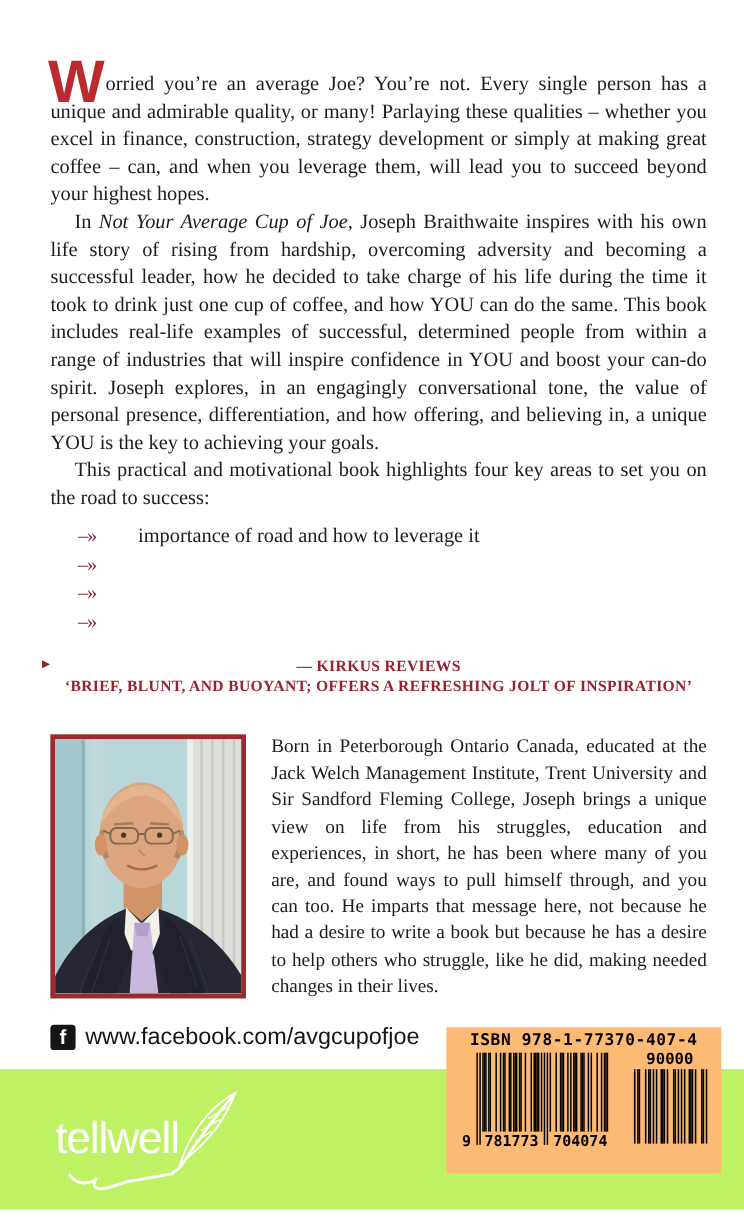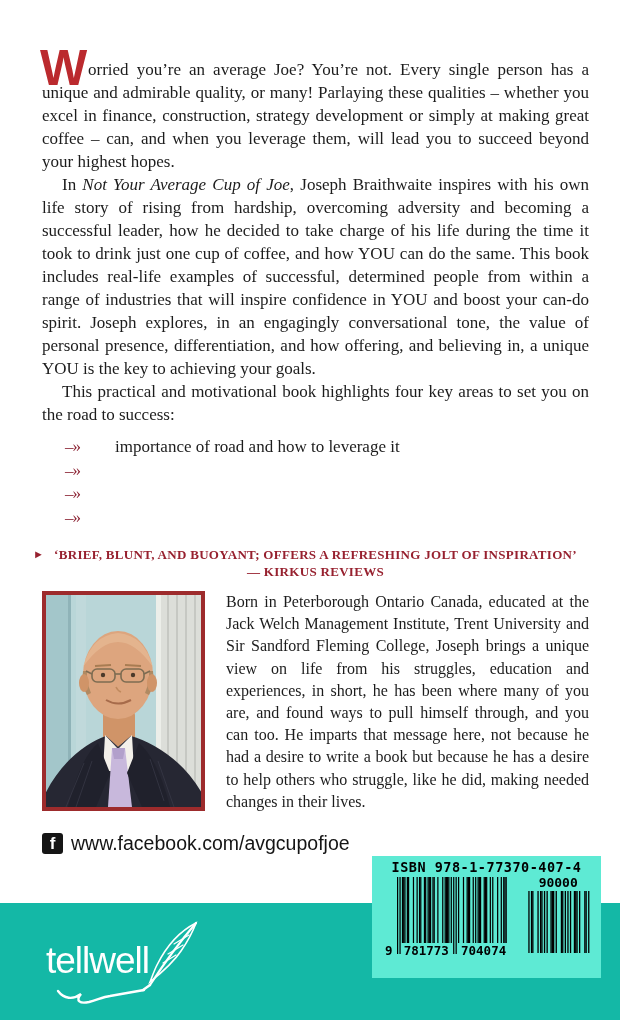--- a/index.html
+++ b/index.html
@@ -19,40 +19,40 @@
   .indent{text-indent:20px;}
   ul.bullets{list-style:none;margin:9px 0 0 0;padding:0 0 0 23px;}
   ul.bullets li{display:flex;font-size:17px;line-height:23.5px;}
   .bmark{width:50px;flex:none;color:#8d2636;letter-spacing:-1px;}
   .p4{margin-top:23px;}
   .review{
     margin-top:17px;position:relative;color:#97212f;font-weight:bold;
     font-size:13px;line-height:17px;text-align:center;letter-spacing:.3px;
   }
   .review .arrow{position:absolute;left:-9px;top:0;font-size:11px;letter-spacing:0;}
-  .author{margin-top:11px;display:flex;}
+  .author{margin-top:32px;display:flex;}
   .photo{
     flex:none;width:155px;height:212px;border:4px solid #9d2b2c;
     margin-right:21px;background:#b9d6d8;
   }
   .photo svg{display:block;width:100%;height:100%;}
   .bio{flex:1;margin-top:-4px;}
   .copy p.bio{font-size:16px;line-height:22.2px;}
   .fb{
     margin-top:19px;display:flex;align-items:center;
     font-family:"Liberation Sans",sans-serif;font-size:19.5px;color:#151515;
   }
   .fb-icon{
     width:21px;height:21px;background:#151515;border-radius:3px;color:#fff;
     font-weight:bold;font-size:17px;line-height:22px;text-align:center;
     margin-right:8px;flex:none;font-family:"Liberation Sans",sans-serif;
   }
-  .footer{position:absolute;left:0;right:0;bottom:0;height:117px;background:#14b8a6;}
+  .footer{position:absolute;left:0;right:0;bottom:12px;height:117px;background:#bef264;}
   .logo{position:absolute;left:46px;top:8px;}
-  .bcbox{position:absolute;left:372px;top:856px;width:229px;height:122px;background:#5eead4;}
+  .bcbox{position:absolute;left:372px;top:856px;width:229px;height:122px;background:#fdba74;}
   .isbn{
     font-family:"DejaVu Sans Mono",monospace;font-weight:bold;font-size:13.5px;
     letter-spacing:.5px;text-align:center;margin-top:3px;color:#000;white-space:nowrap;
   }
   .codes{position:absolute;left:0;right:0;top:21px;bottom:0;}
   .ean13{position:absolute;left:13px;top:0;}
   .ean5{position:absolute;right:9px;top:0;}
   .bc-digit{font-family:"DejaVu Sans Mono",monospace;font-weight:bold;}
 </style>
 </head>
@@ -83,22 +83,22 @@
           <span class="bmark">–»</span>
         </li>
         <li>
           <span class="bmark">–»</span>
         </li>
       </ul>
 
 
     <div class="review">
       <span class="arrow">►</span>
+      <div>— KIRKUS REVIEWS</div>
       <div>‘BRIEF, BLUNT, AND BUOYANT; OFFERS A REFRESHING JOLT OF INSPIRATION’</div>
-      <div>— KIRKUS REVIEWS</div>
     </div>
 
     <div class="author">
       <div class="photo">
 
         <svg viewBox="0 0 155 212">
           <rect x="0" y="0" width="155" height="212" fill="#b9d6d8"></rect>
           <rect x="0" y="0" width="24" height="212" fill="#a3c6ca"></rect>
           <rect x="22" y="0" width="3" height="212" fill="#8fb3b8"></rect>
           <rect x="30" y="0" width="10" height="212" fill="#c2dadc" opacity="0.8"></rect>

